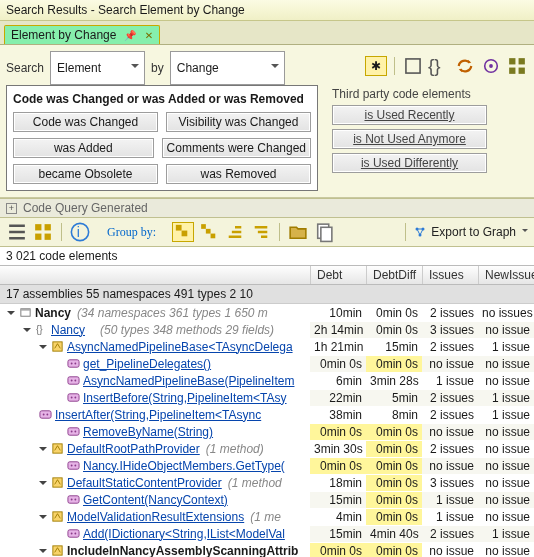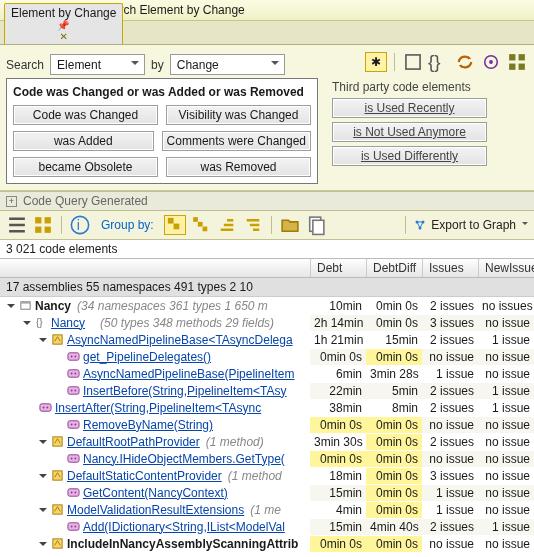--- a/index.html
+++ b/index.html
@@ -20,45 +20,44 @@
   }
   .tabstrip {
     display: flex;
     align-items: flex-end;
     background: #e6e6c7;
     border-bottom: 1px solid #b0b080;
     padding: 2px 0 0 4px;
     height: 24px;
   }
   .tab {
-    background: #e5e5e5;
+    background: #86efac;
     border: 1px solid #c5a900;
     border-bottom: none;
     border-radius: 2px 2px 0 0;
     padding: 2px 6px;
     display: flex;
     align-items: center;
-    gap: 0;
+    gap: 8px;
     font-size: 12px;
-    flex-direction: column;
   }
   .pin, .closex { font-size: 10px; color: #7a6c00; cursor: pointer; }
   .query-area {
     background: #f7f7e0;
     border-bottom: 1px solid #c9c9a0;
     padding: 6px;
   }
   .query-row { display: flex; align-items: center; gap: 6px; }
   .query-row label { color: #333; }
   .combo {
     border: 1px solid #9a9a9a;
     background: #fff;
     padding: 2px 20px 2px 6px;
     font-size: 12px;
-    height: 21px;
+    height: 34px;
     position: relative;
     display: inline-flex;
     align-items: center;
   }
   .combo::after {
     content: "";
     position: absolute;
     right: 5px; top: 50%;
     transform: translateY(-50%);
     border: 4px solid transparent;
@@ -114,21 +113,21 @@
     font-size:12px;
   }
   .plusbox { width:11px; height:11px; border:1px solid #888; display:flex;align-items:center;justify-content:center; font-size:9px; line-height:1; color:#555;}
   .toolbar2 {
     display:flex; align-items:center; gap:4px;
     padding:4px 6px;
     background:#f4f4dc;
     border-bottom:1px solid #c0c090;
   }
   .toolbar2 .spacer { flex:1; }
-  .groupby-label { color:#0066cc; margin:0 6px;}
+  .groupby-label { color:#0066cc; margin:0 12px;font-family:Liberation Serif, serif;}
   .sortbtn { width:22px; height:20px; display:flex;align-items:center;justify-content:center; cursor:pointer;}
   .sortbtn.on { background:#fff2a8; border:1px solid #c7a700;}
   .subhead {
     padding:2px 6px;
     background:#fff;
     font-size:12px;
   }
   .colhead {
     background:linear-gradient(#fefefe,#e6e6e6);
     border-top:1px solid #bbb;

